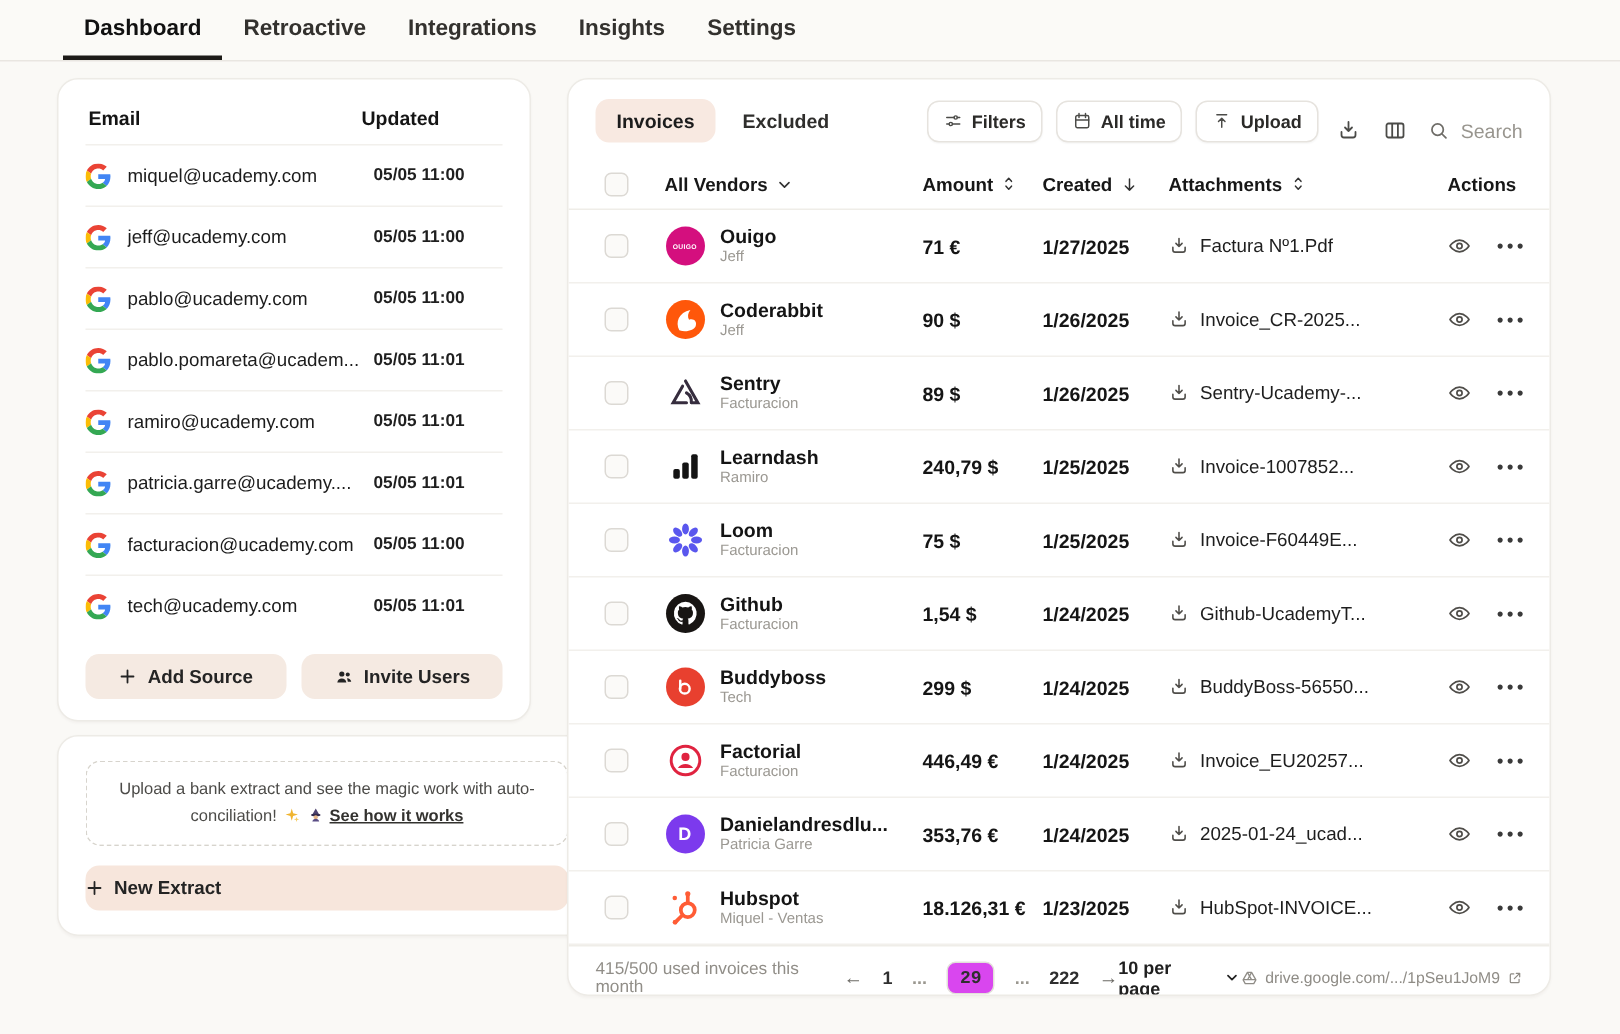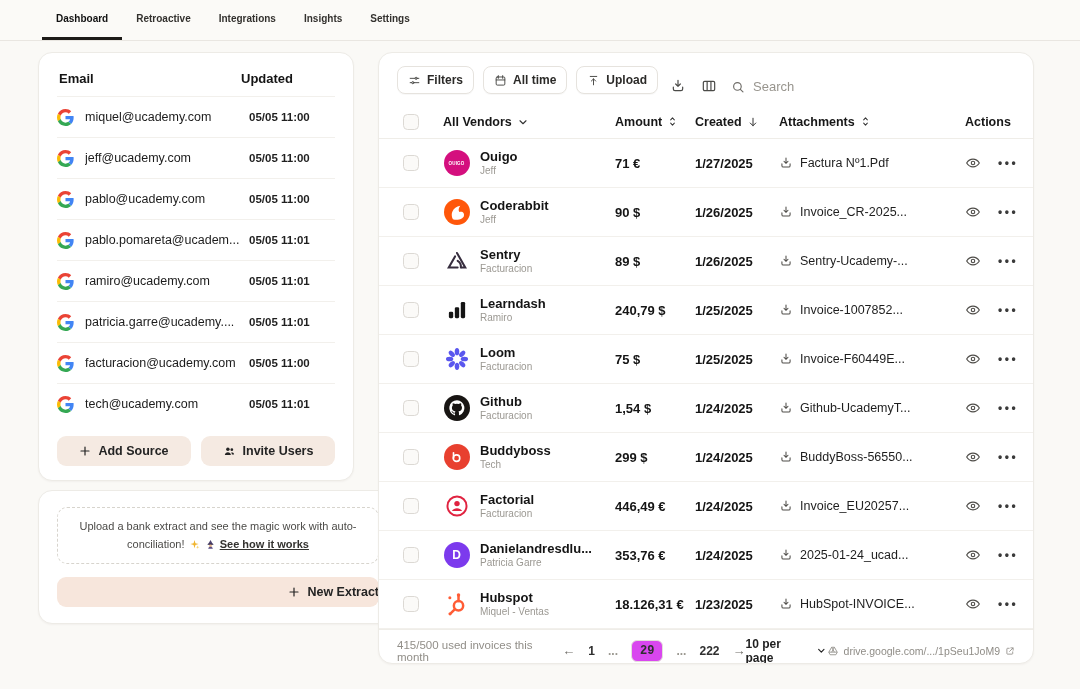--- a/index.html
+++ b/index.html
@@ -16,21 +16,21 @@
   .i12{width:12px;height:12px;} .i11{width:11px;height:11px;} .i10{width:10px;height:10px;}
 
   
   .topnav{
     position:absolute; top:0; left:0; right:0; height:41px;
     background:#fbfaf7; border-bottom:1px solid #e9e6e1;
     display:flex; align-items:stretch; padding-left:42px;
   }
   .nav-item{
     display:flex; align-items:center; padding:14px 14px;
-    font-size:10px; font-weight:600; color:#33312e;
+    font-size:15px; font-weight:600; color:#33312e;
     border-bottom:3px solid transparent; cursor:pointer;
   }
   .nav-item.active{ color:#111; font-weight:700; border-bottom-color:#1d1b18; }
 
   
   .card{
     background:#fff; border:1px solid #edebe6; border-radius:14px;
     box-shadow:0 1px 2px rgba(40,35,25,.04);
   }
 
@@ -57,21 +57,21 @@
   .extract-card{ position:absolute; left:38px; top:490px; width:360px; padding:16px 18px; }
   .dashed{
     border:1.5px dashed #d7d4cd; border-radius:10px; padding:10px 10px;
     text-align:center; font-size:11px; color:#4c4b48; line-height:1.6;
   }
   .dashed .inline-ic{ display:inline-block; vertical-align:-2px; margin:0 1px; }
   .see-link{ color:#33322f; font-weight:600; text-decoration:underline; cursor:pointer; }
   .btn-extract{
     width:100%; margin-top:13px; height:30px; border-radius:9px; border:none;
     background:#f7e6dc; font-family:inherit; font-size:12.5px; font-weight:700; color:#242424;
-    display:flex; align-items:center; justify-content:flex-end; gap:7px; cursor:pointer;
+    display:flex; align-items:center; justify-content:flex-start; gap:7px; cursor:pointer;
   }
 
   
   .inv-card{ position:absolute; left:378px; top:52px; width:656px; height:612px; overflow:hidden; }
   .inv-top{ display:flex; align-items:center; justify-content:space-between; padding:13px 18px 11px; }
   .tabs{ display:flex; align-items:center; gap:4px; }
   .tab{ font-size:13px; font-weight:600; padding:7px 14px; border-radius:9px; color:#2f2e2c; cursor:pointer; }
   .tab.active{ background:#f8e9e1; color:#1c1c1c; }
   .toolbar{ display:flex; align-items:flex-end; gap:9px; }
   .tbtn{
@@ -269,20 +269,24 @@
     <svg class="i12" viewBox="0 0 24 24" stroke="#242424" stroke-width="2.4" fill="none" stroke-linecap="round">
         <path d="M12 4v16M4 12h16"></path>
       </svg>
     <span>New Extract</span>
   </button>
 </section>
 
 <section class="card inv-card">
 
   <div class="inv-top">
+    <div class="tabs">
+      <div class="tab active">Invoices</div>
+      <div class="tab">Excluded</div>
+    </div>
     <div class="toolbar">
       <button class="tbtn">
         <svg class="i13" viewBox="0 0 24 24" stroke="#4b4b48" stroke-width="1.8" fill="none" stroke-linecap="round">
             <path d="M4 8h9M17 8h3M4 16h3M11 16h9"></path>
             <circle cx="15" cy="8" r="2"></circle>
             <circle cx="9" cy="16" r="2"></circle>
           </svg>
         <span>Filters</span>
       </button>
       <button class="tbtn">

